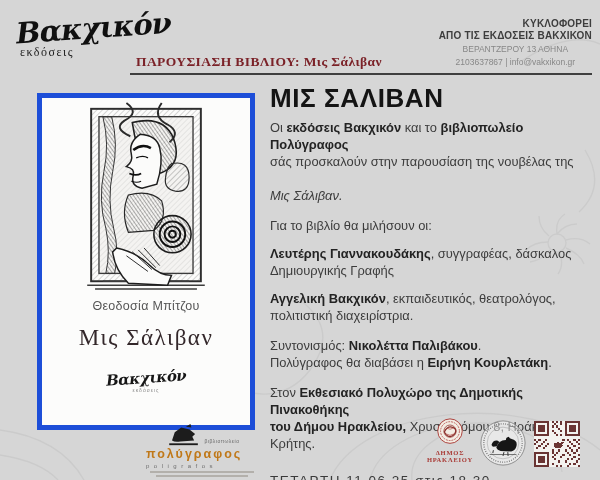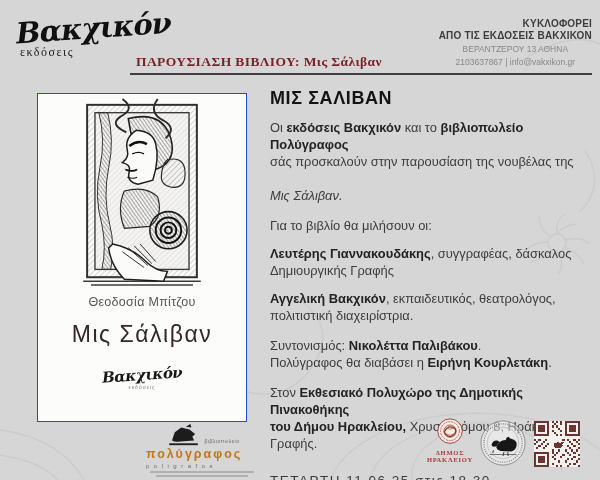--- a/index.html
+++ b/index.html
@@ -16,35 +16,35 @@
              color:#1c1c1c;margin:2px 0 0 4px;}
   .banner{position:absolute;left:136px;top:54px;font-family:"Liberation Serif",serif;
           font-weight:700;font-size:13.5px;color:#7b2228;letter-spacing:.4px;}
   .rule{position:absolute;left:130px;top:73px;width:462px;height:2px;background:#3f3f3f;}
   .contact{position:absolute;right:8px;top:18px;text-align:right;line-height:12px;}
   .contact .b{font-weight:700;font-size:10px;color:#3d3d3d;letter-spacing:.2px;}
   .contact .g{font-size:8.5px;color:#878787;margin-top:1px;text-align:center;}
 
   
   .cover{position:absolute;left:37px;top:93px;width:208px;height:327px;background:#fcfcfb;
-         border:1px solid #1d4ed8;text-align:center;}
+         border:5px solid #1d4ed8;text-align:center;}
   .cover-art{margin-top:3px;}
   .cover-author{font-size:12.5px;color:#565656;margin-top:2px;letter-spacing:.3px;}
-  .cover-title{font-family:Liberation Sans, sans-serif;font-size:23px;color:#33272a;
+  .cover-title{font-family:Liberation Serif, serif;font-size:23px;color:#33272a;
                letter-spacing:1.5px;margin-top:12px;}
   .cover-genre{font-size:8.5px;color:#787878;margin-top:5px;letter-spacing:.5px;}
   .cover-logo{margin-top:18px;}
   .cover-logo .s{font-family:"DejaVu Serif",serif;font-style:italic;font-weight:700;
                  font-size:15px;color:#161616;transform:rotate(-4deg);display:inline-block;
                  letter-spacing:-.5px;}
   .cover-logo .t{font-size:5px;color:#8a8a8a;letter-spacing:1px;margin-top:0;}
 
   
   .main{position:absolute;left:270px;top:90px;width:318px;font-size:12.9px;line-height:17px;}
-  .main h1{font-size:18px;color:#141414;margin:0 0 12px 0;letter-spacing:.6px;
+  .main h1{font-size:26px;color:#141414;margin:0 0 12px 0;letter-spacing:.6px;
            font-family:"Liberation Sans",sans-serif;}
   .main p{margin:0 0 11px 0;}
   .main b{color:#232323;}
   .main .gap{margin-bottom:13px;}
   .date{display:inline-block;margin-top:9px;font-size:13.5px;color:#3a3a3a;
         letter-spacing:1.5px;border-bottom:2px solid #4a4a4a;padding:0 14px 3px 0;}
 
   
   .bookstore{position:absolute;left:146px;top:423px;width:112px;text-align:left;line-height:1;}
   .bookstore .press-row{display:flex;align-items:flex-end;justify-content:center;gap:2px;}
@@ -150,21 +150,21 @@
     <p class="gap"><span>Οι </span><b>εκδόσεις Βακχικόν</b><span> και το </span><b>βιβλιοπωλείο Πολύγραφος</b><br><span>σάς προσκαλούν στην παρουσίαση της νουβέλας της</span><br><br><i>Μις Σάλιβαν.</i></p>
 
     <p>Για το βιβλίο θα μιλήσουν οι:</p>
 
     <p><b>Λευτέρης Γιαννακουδάκης</b><span>, συγγραφέας, δάσκαλος</span><br><span>Δημιουργικής Γραφής</span></p>
 
     <p class="gap"><b>Αγγελική Βακχικόν</b><span>, εκπαιδευτικός, θεατρολόγος,</span><br><span>πολιτιστική διαχειρίστρια.</span></p>
 
     <p class="gap"><span>Συντονισμός: </span><b>Νικολέττα Παλιβάκου</b><span>.</span><br><span>Πολύγραφος θα διαβάσει η </span><b>Ειρήνη Κουρλετάκη</b><span>.</span></p>
 
-    <p><span>Στον </span><b>Εκθεσιακό Πολυχώρο της Δημοτικής Πινακοθήκης</b><br><b>του Δήμου Ηρακλείου,</b><span> Χρυσοστόμου 8, Ηράκλειο</span><br><span>Γραφής.</span></p>
+    <p><span>Στον </span><b>Εκθεσιακό Πολυχώρο της Δημοτικής Πινακοθήκης</b><br><b>του Δήμου Ηρακλείου,</b><span> Χρυσοστόμου 8, Ηράκλειο</span><br><span>Κρήτης.</span></p>
 
     <div class="date">ΤΕΤΑΡΤΗ 11.06.25 στις 18.30</div>
   </div>
 
   <div class="bookstore">
     <div class="press-row">
       <svg width="38" height="24" viewBox="0 0 40 26">
         <path d="M7,19 l3,-9 l7,-5 l9,2 l6,5 l-3,3 l2,4 l-15,1 q-6,1 -9,-1 z" fill="#1c1c1c"></path>
         <path d="M22,4 l5,-3 l1,4 z" fill="#1c1c1c"></path>
         <rect x="4" y="22" width="31" height="2" fill="#1c1c1c"></rect>

